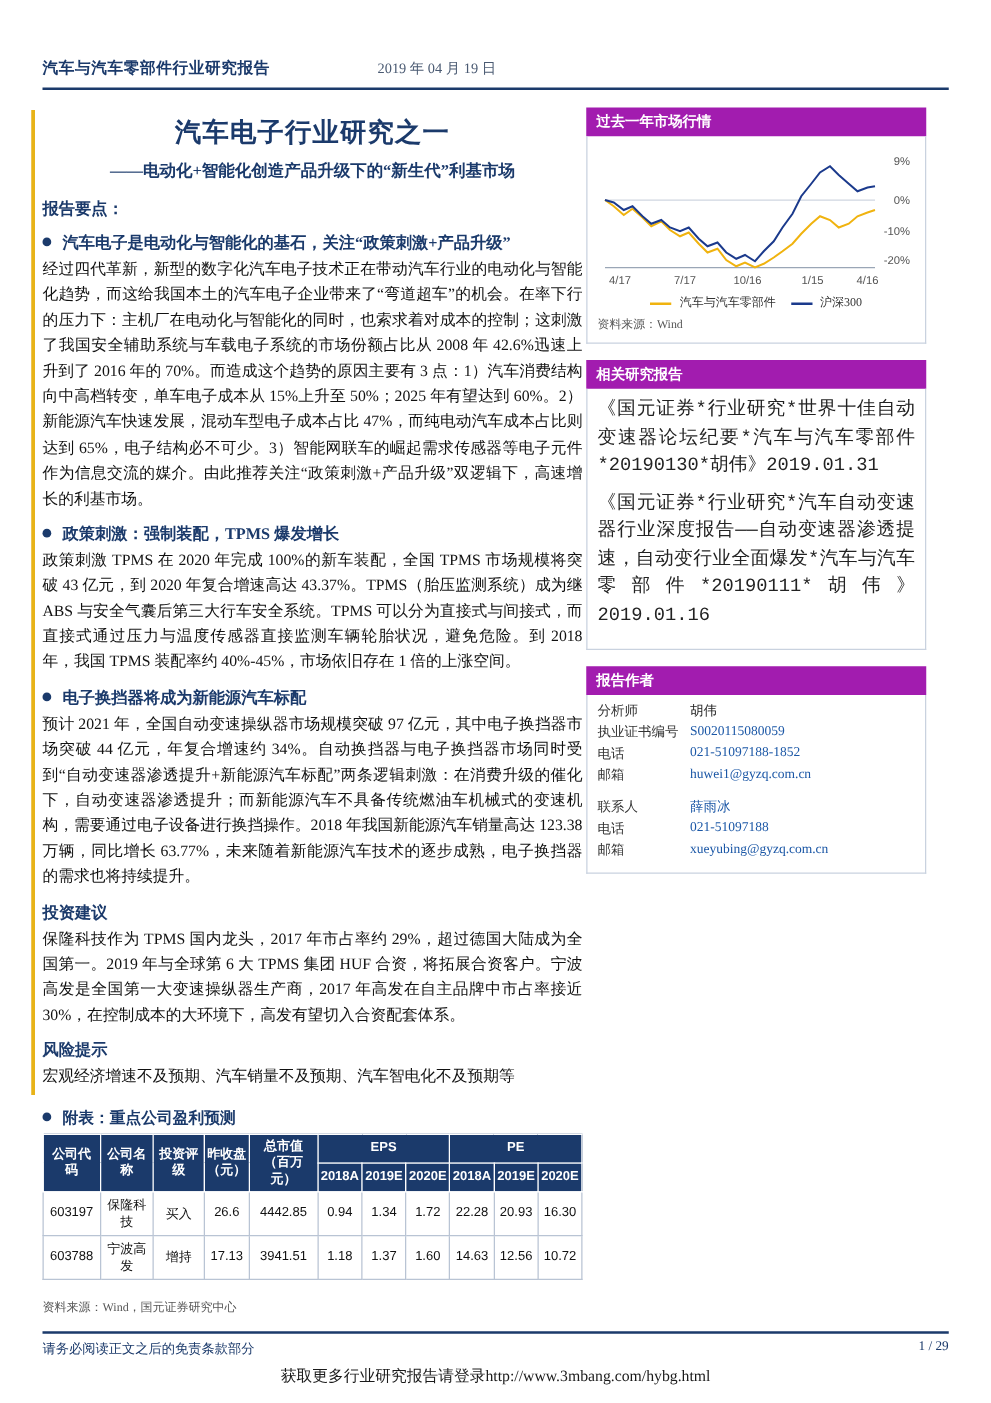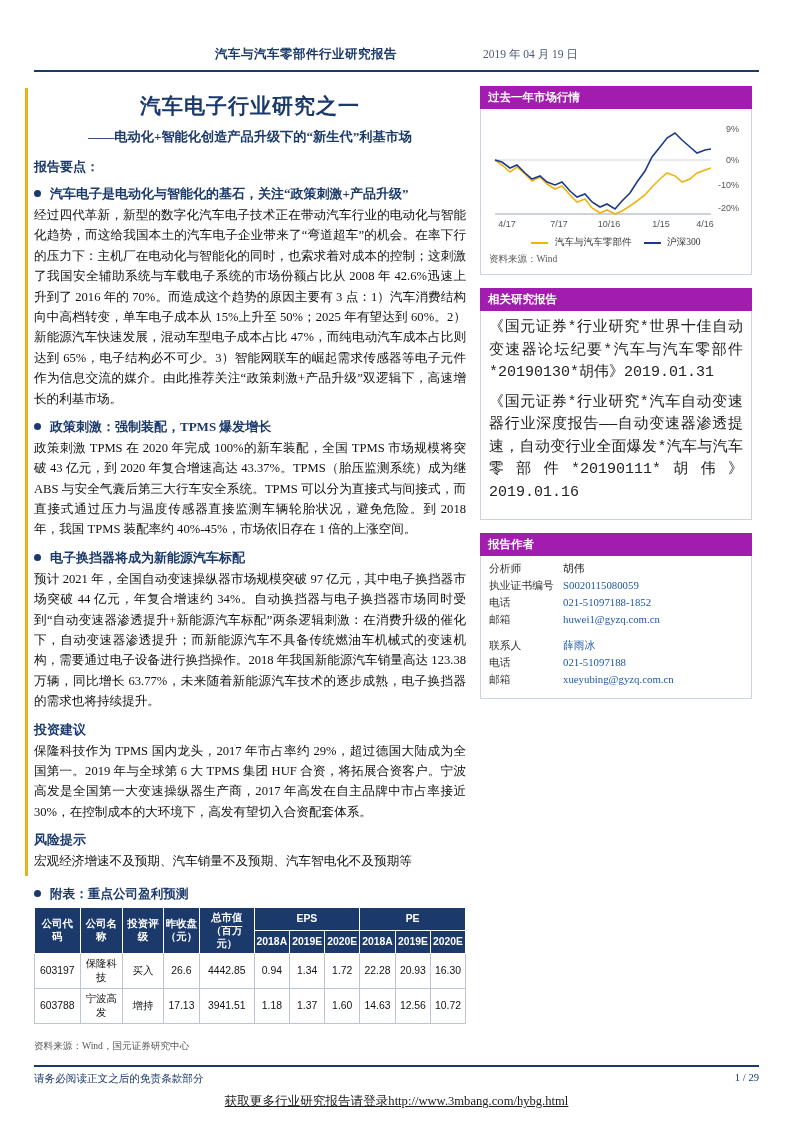--- a/index.html
+++ b/index.html
@@ -11,33 +11,33 @@
     color: #1a1a1a;
     position: relative;
     overflow: hidden;
   }
   .page {
     position: absolute; inset: 0;
     padding: 46px 34px 0 34px;
   }
   
   .hdr {
-    display: flex; align-items: baseline; justify-content: center;
+    display: flex; align-items: baseline; 
     gap: 86px;
     padding-bottom: 7px;
     border-bottom: 2px solid #1b3a6b;
   }
   .hdr-title {
     color: #1b3a6b; font-weight: bold; font-size: 12.5px;
     letter-spacing: .5px;
   }
   .hdr-date { color: #4a5a72; font-size: 11.5px; }
 
   
-  .body-wrap { display: flex; gap: 14px; margin-top: 14px; }
+  .body-wrap { display: flex; gap: 3px; margin-top: 14px; }
   .col-left { width: 432px; position: relative; }
   .col-right { width: 272px; }
 
   .left-bar {
     position: absolute; left: -9px; top: 2px; bottom: 0;
     width: 3px; background: #e8b318;
   }
 
   
   .doc-title {
@@ -131,21 +131,21 @@
   
   .footer {
     position: absolute; left: 34px; right: 34px; bottom: 36px;
     border-top: 2px solid #1b3a6b; padding-top: 5px;
     display: flex; justify-content: space-between;
     font-size: 10.6px; color: #1b3a6b;
   }
   .footer-note { color: #1b3a6b; }
   .watermark {
     position: absolute; left: 0; right: 0; bottom: 12px;
-    text-align: center; font-size: 12.6px; color: #1a1a1a; text-decoration: underline;
+    text-align: center; font-size: 12.6px; color: #1a1a1a;
   }
 </style>
 </head>
 <body>
 
 <div class="page">
 
   <div class="hdr">
     <div class="hdr-title">汽车与汽车零部件行业研究报告</div>
     <div class="hdr-date">2019 年 04 月 19 日</div>

